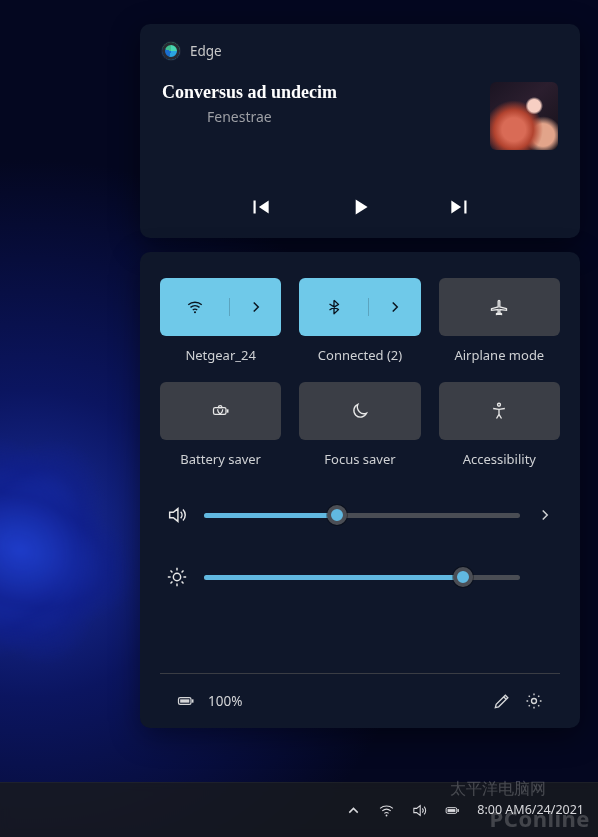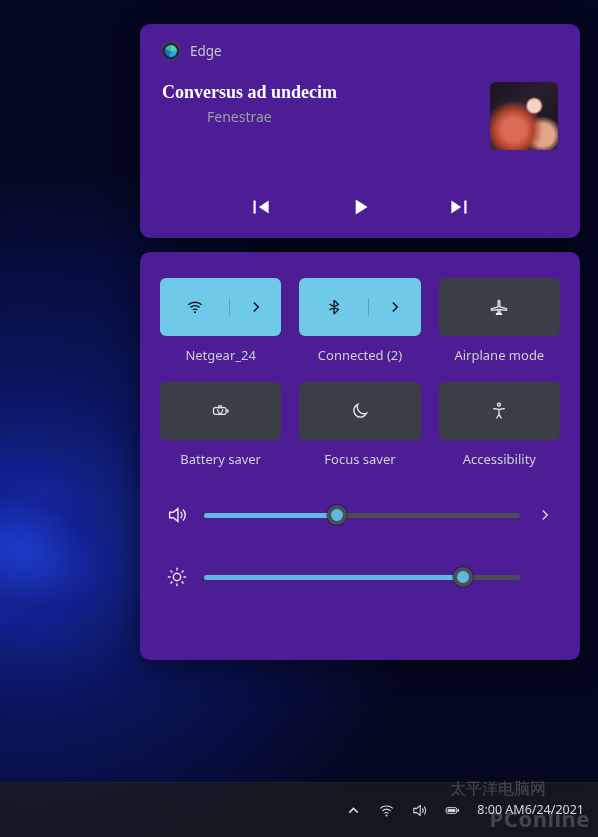--- a/index.html
+++ b/index.html
@@ -23,21 +23,21 @@
   }
   .bg-flower::before, .bg-flower::after {
     content:""; position:absolute; inset:0;
     background: inherit;
   }
   .bg-flower::before { transform: rotate(48deg); }
   .bg-flower::after  { transform: rotate(-52deg); }
 
   .panel {
     position: absolute;
-    background: #4c1d95;
+    background: #0f172a;
     border-radius: 10px;
     box-shadow: 0 8px 30px rgba(0,0,0,0.45);
   }
 
   
   .media-card {
     left: 140px; top: 24px;
     width: 440px; height: 214px;
     padding: 18px 22px 14px 22px;
     display: flex; flex-direction: column;
@@ -63,21 +63,21 @@
   .media-controls {
     margin-top:auto;
     display:flex; justify-content:center; gap:74px; align-items:center;
     padding-bottom:4px;
   }
   .mc-btn { width:26px; height:26px; color:#fff; cursor:pointer; }
 
   
   .qs {
     left:140px; top:252px;
-    width:440px; height:408px;
+    width:440px; height:476px;
     padding: 26px 20px 0 20px;
     display:flex; flex-direction:column;
   }
   .tile-grid {
     display:grid;
     grid-template-columns: repeat(3, 1fr);
     gap: 18px 18px;
   }
   .tile-wrap { display:flex; flex-direction:column; align-items:center; gap:10px; }
   .tile {
@@ -285,20 +285,36 @@
         </g>
       </svg>
       <div class="track">
         <div class="fill" id="bri-fill" style="width: 82%;"></div>
         <div class="thumb" id="bri-thumb" style="left: 82%;"></div>
       </div>
       <span style="width:18px"></span>
     </div>
   </div>
 
+  <div class="qs-footer">
+    <svg class="foot-btn" viewBox="0 0 24 24">
+      <rect x="3" y="8" width="15" height="8" rx="2" fill="none" stroke="currentColor" stroke-width="1.5"></rect>
+      <rect x="5" y="10" width="11" height="4" fill="currentColor"></rect>
+      <rect x="19" y="10" width="2" height="4" fill="currentColor"></rect>
+    </svg>
+    <span>100%</span>
+    <span class="spacer"></span>
+    <svg class="foot-btn" viewBox="0 0 24 24">
+      <path fill="none" stroke="currentColor" stroke-width="1.6" d="M4 20l1-4L16 5l3 3L8 19l-4 1z M14 7l3 3"></path>
+    </svg>
+    <svg class="foot-btn" viewBox="0 0 24 24">
+      <circle cx="12" cy="12" r="3" fill="none" stroke="currentColor" stroke-width="1.6"></circle>
+      <path fill="none" stroke="currentColor" stroke-width="1.6" d="M12 3v2M12 19v2M3 12h2M19 12h2M5.6 5.6l1.4 1.4M17 17l1.4 1.4M18.4 5.6L17 7M7 17l-1.4 1.4"></path>
+    </svg>
+  </div>
 </div>
 
 <div class="taskbar">
   <svg class="tb-icon" viewBox="0 0 24 24">
     <path fill="none" stroke="currentColor" stroke-width="2" d="M6 15l6-6 6 6"></path>
   </svg>
   <svg class="tb-icon" viewBox="0 0 24 24">
     <path fill="none" stroke="currentColor" stroke-width="1.6" d="M3 9a14 14 0 0118 0M6 12.5a9.5 9.5 0 0112 0M9 16a5 5 0 016 0"></path>
     <circle cx="12" cy="19" r="1.3" fill="currentColor"></circle>
   </svg>

